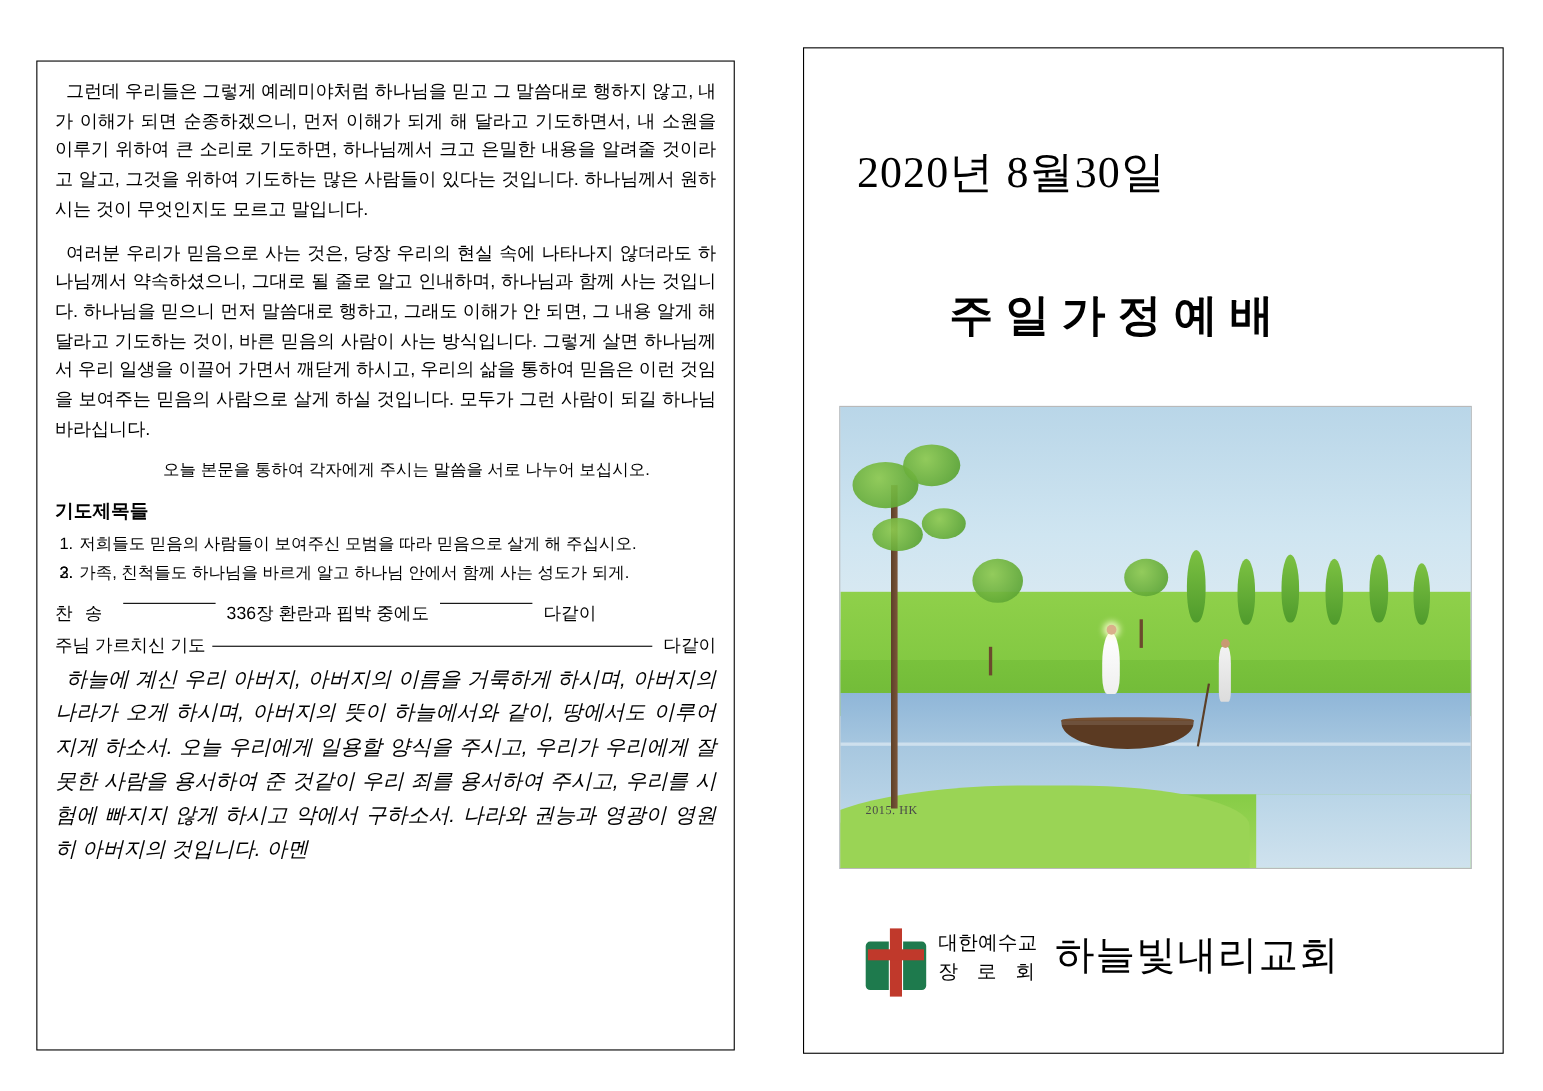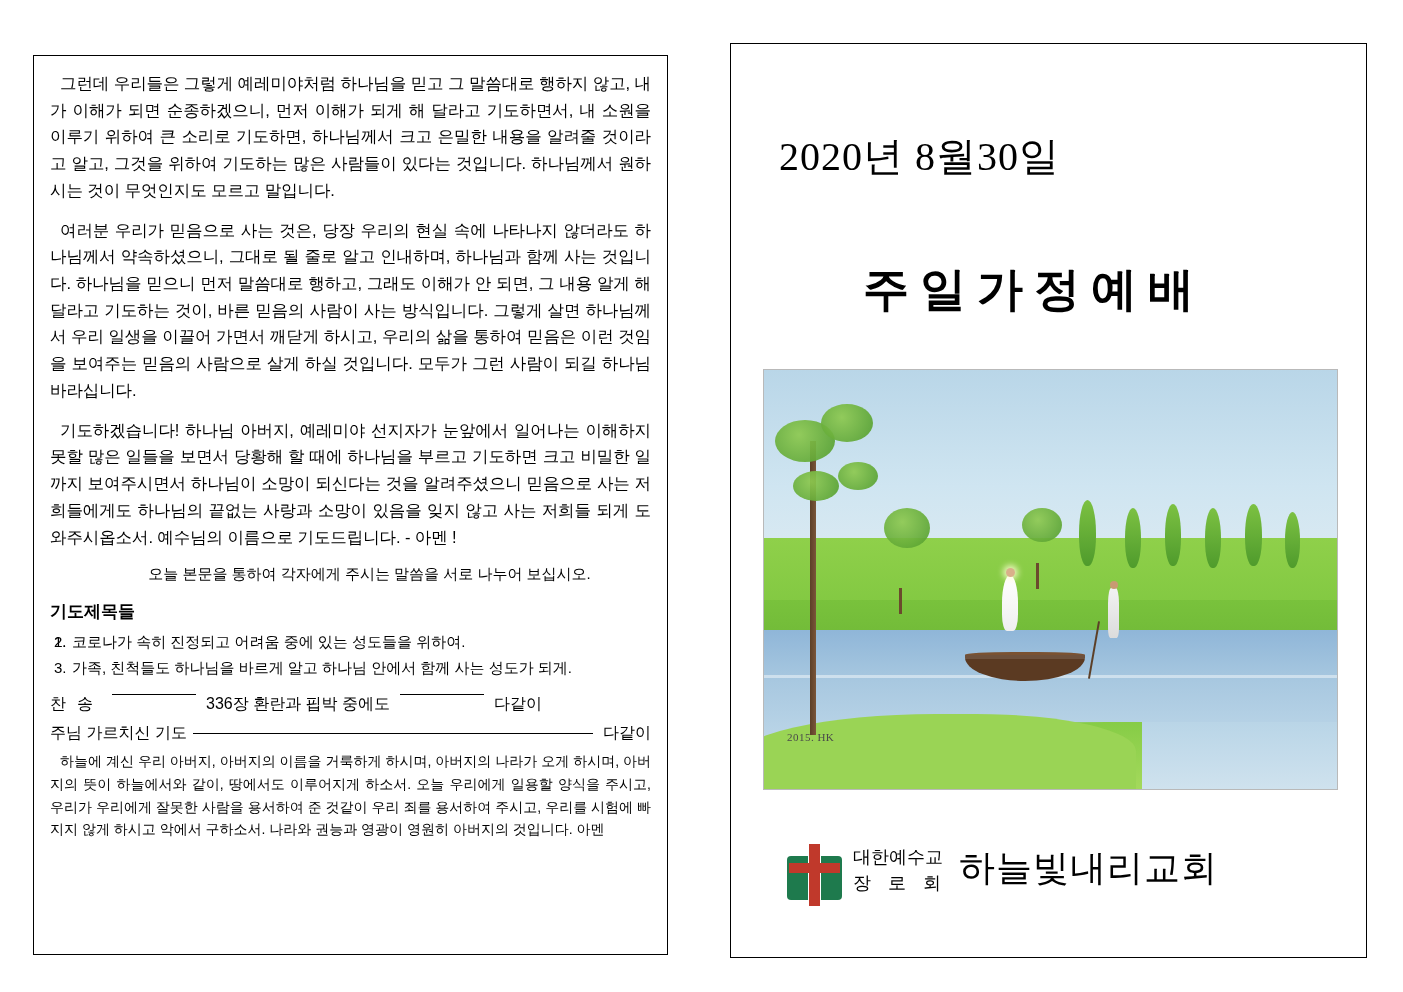--- a/index.html
+++ b/index.html
@@ -102,26 +102,27 @@
   .lords-row {
     display: flex;
     align-items: center;
     font-size: 16px;
     margin-top: 8px;
     margin-bottom: 6px;
     white-space: nowrap;
   }
 
   .lords-prayer {
-    font-size: 14px;
+    font-size: 19px;
     line-height: 1.62;
     text-align: justify;
     text-justify: inter-character;
     margin: 0;
     text-indent: 10px;
+    font-style: italic;
   }
 
   
   .right-panel {
     position: absolute;
     left: 730px;
     top: 43px;
     width: 637px;
     height: 915px;
     border: 1px solid #000;
@@ -137,21 +138,21 @@
     font-family: "Liberation Serif", serif;
     letter-spacing: 1px;
     white-space: nowrap;
     margin-left: 12px;
   }
 
   .service-title {
     position: absolute;
     left: 132px;
     top: 215px;
-    font-size: 46px;
+    font-size: 40px;
     font-weight: bold;
     letter-spacing: 11px;
     white-space: nowrap;
   }
 
   
   .painting {
     position: absolute;
     left: 32px;
     top: 325px;
@@ -322,32 +323,31 @@
 </style>
 </head>
 <body>
 
 <div class="page">
 
   <div class="left-panel">
 
     <p class="para">그런데 우리들은 그렇게 예레미야처럼 하나님을 믿고 그 말씀대로 행하지 않고, 내가 이해가 되면 순종하겠으니, 먼저 이해가 되게 해 달라고 기도하면서, 내 소원을 이루기 위하여 큰 소리로 기도하면, 하나님께서 크고 은밀한 내용을 알려줄 것이라고 알고, 그것을 위하여 기도하는 많은 사람들이 있다는 것입니다. 하나님께서 원하시는 것이 무엇인지도 모르고 말입니다.</p>
     <p class="para">여러분 우리가 믿음으로 사는 것은, 당장 우리의 현실 속에 나타나지 않더라도 하나님께서 약속하셨으니, 그대로 될 줄로 알고 인내하며, 하나님과 함께 사는 것입니다. 하나님을 믿으니 먼저 말씀대로 행하고, 그래도 이해가 안 되면, 그 내용 알게 해 달라고 기도하는 것이, 바른 믿음의 사람이 사는 방식입니다. 그렇게 살면 하나님께서 우리 일생을 이끌어 가면서 깨닫게 하시고, 우리의 삶을 통하여 믿음은 이런 것임을 보여주는 믿음의 사람으로 살게 하실 것입니다. 모두가 그런 사람이 되길 하나님 바라십니다.</p>
-    <p class="para">기도하겠습니다! 하나님 아버지, 예레미야 선지자가 눈앞에서 일어나는 이해하지 못할 많은 일들을 보면서 당황해 할 때에 하나님을 부르고 기도하면 크고 비밀한 일까지 보여주시면서 하나님이 소망이 되신다는 것을 알려주셨으니 믿음으로 사는 저희들에게도 하나님의 끝없는 사랑과 소망이 있음을 잊지 않고 사는 저희들 되게 도와주시옵소서. 예수님의 이름으로 기도드립니다. - 아멘 !</p>
 
     <p class="note">오늘 본문을 통하여 각자에게 주시는 말씀을 서로 나누어 보십시오.</p>
 
     <div class="prayer-heading">기도제목들</div>
     <ul class="prayer-list">
       <li>
         <span class="num">1.</span>
+        <span>저희들도 믿음의 사람들이 보여주신 모범을 따라 믿음으로 살게 해 주십시오.</span>
       </li>
       <li>
         <span class="num">2.</span>
-        <span>코로나가 속히 진정되고 어려움 중에 있는 성도들을 위하여.</span>
       </li>
       <li>
         <span class="num">3.</span>
         <span>가족, 친척들도 하나님을 바르게 알고 하나님 안에서 함께 사는 성도가 되게.</span>
       </li>
     </ul>
 
     <div class="hymn-row">
       <span class="hymn-label">찬송</span>
       <span class="rule r1"></span>

